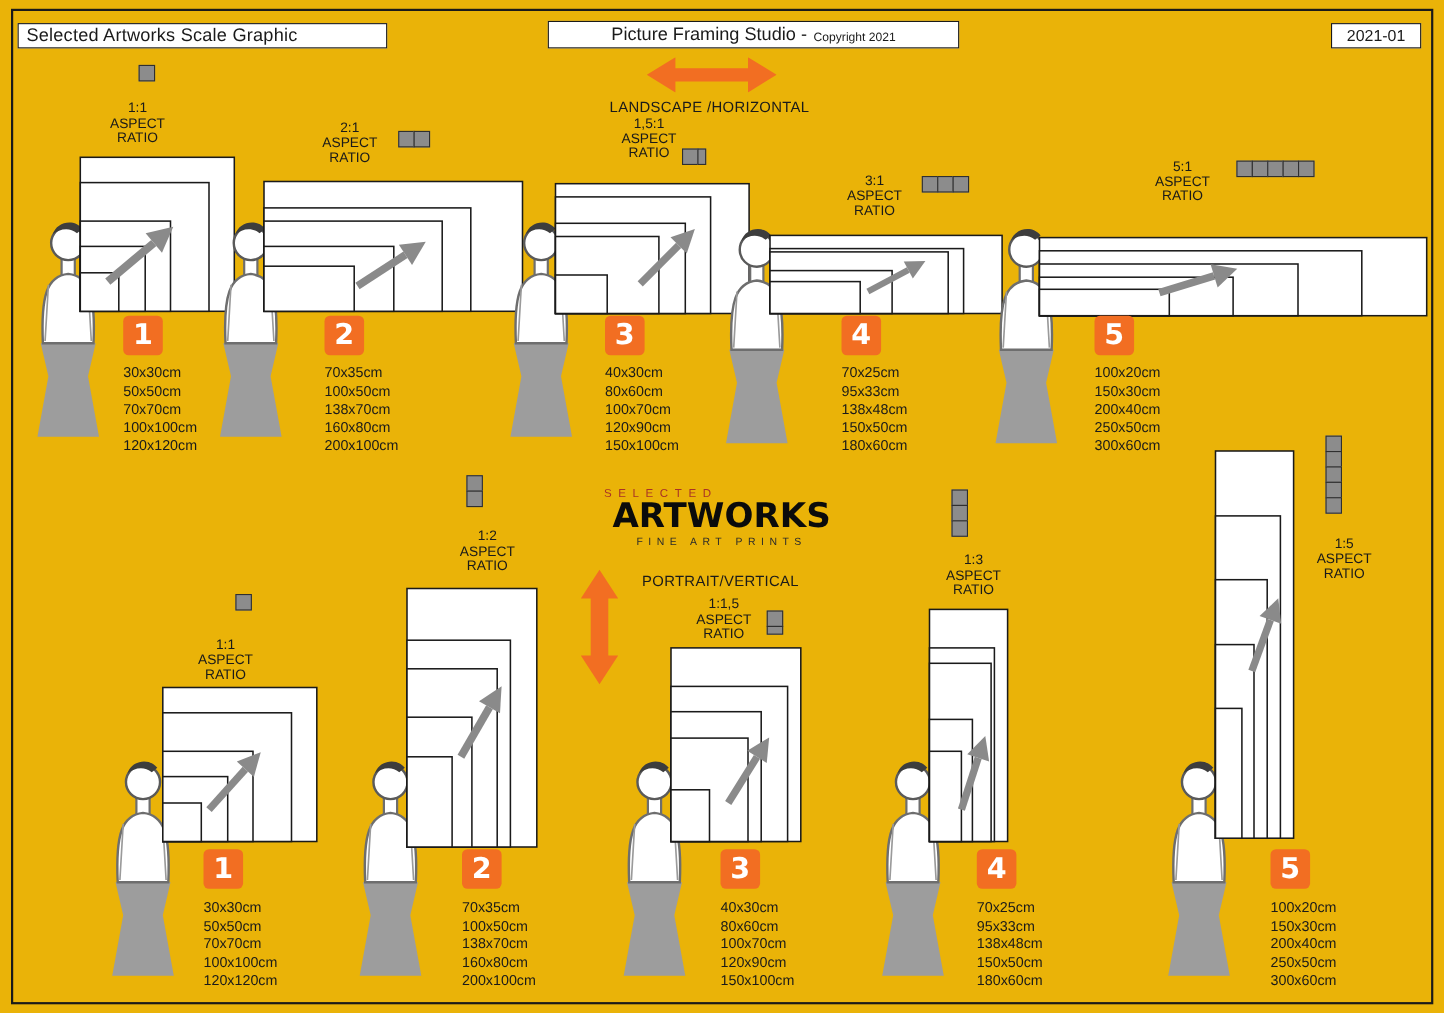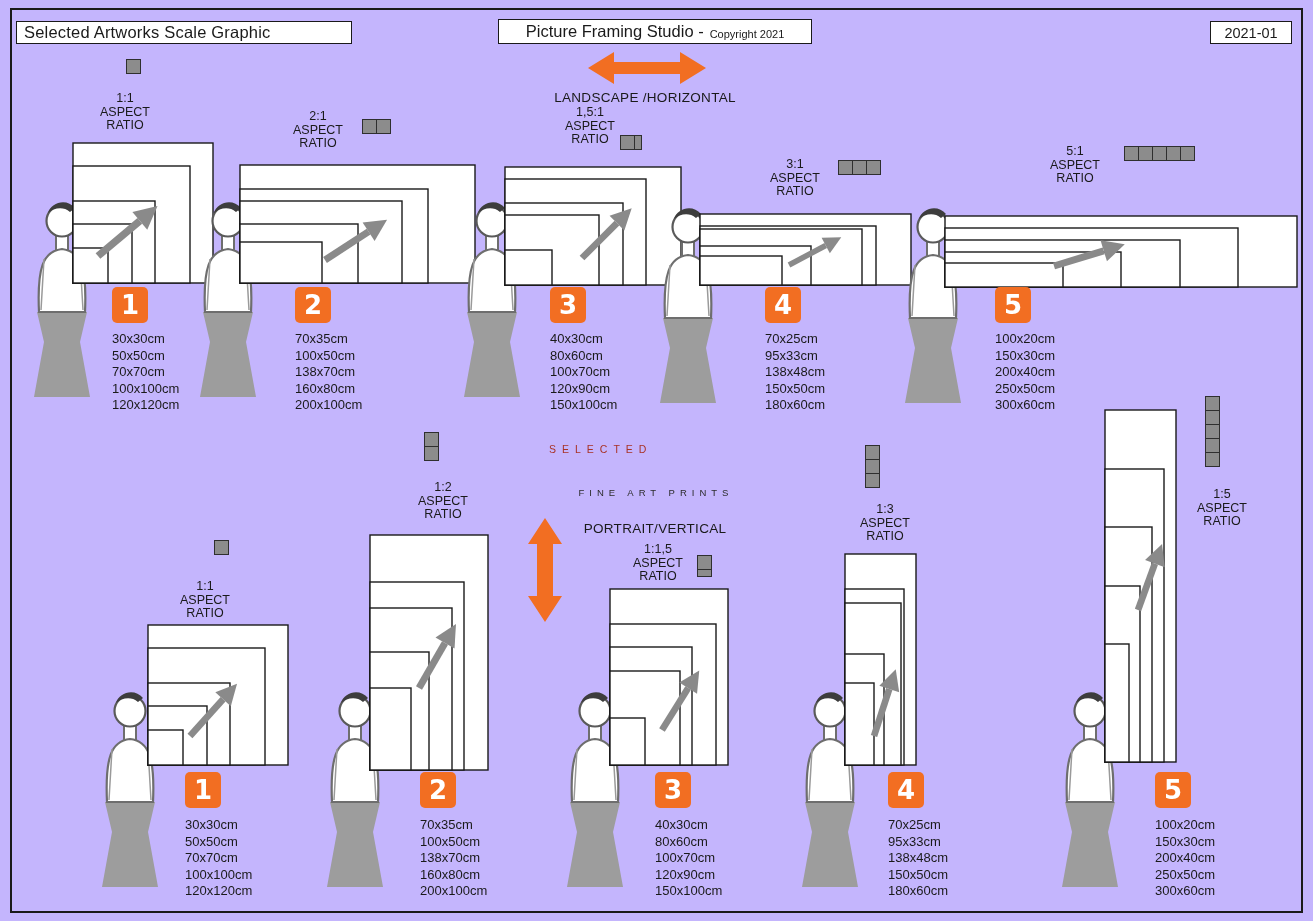--- a/index.html
+++ b/index.html
@@ -1,22 +1,22 @@
 <!DOCTYPE html>
 <html><head>
 <meta charset="utf-8">
 <style>
   *{box-sizing:border-box;margin:0;padding:0}
   html,body{width:1313px;height:921px}
   body{font-family:"Liberation Sans",sans-serif;background:#fff;color:#1a1a1a}
-  .page{position:relative;width:1313px;height:921px;background:#c4b5fd;overflow:hidden}
+  .page{position:relative;width:1313px;height:921px;background:#eab308;overflow:hidden}
   .sheet{position:absolute;left:10px;top:8px;width:1293px;height:905px;border:2px solid #1a1a1a}
   .hbox{position:absolute;border:1.5px solid #1a1a1a;background:#fff;display:flex;align-items:center}
   .title-box{left:16px;top:21px;width:336px;height:23px;padding-left:7px;font-size:16.5px;letter-spacing:.2px}
-  .studio-box{left:498px;top:19px;width:314px;height:25px;justify-content:center;gap:6px;font-size:16.5px}
+  .studio-box{left:498px;top:19px;width:374px;height:25px;justify-content:center;gap:6px;font-size:16.5px}
   .studio-box .small{font-size:11px;padding-top:4px}
   .version-box{left:1210px;top:21px;width:82px;height:23px;justify-content:center;font-size:14.5px}
   .orient-label{position:absolute;text-align:center;font-size:13.5px;letter-spacing:.3px}
   .ratio-label{position:absolute;width:90px;text-align:center;font-size:12.5px;line-height:13.5px}
   .cells{position:absolute;display:flex}
   .cells.v{flex-direction:column}
   .cell{width:15px;height:15px;background:#8c8c8c;border:1px solid #2f2f2f}
   .cells.h .cell + .cell{margin-left:-1px}
   .cells.v .cell + .cell{margin-top:-1px}
   .cell.half-w{width:8px}
@@ -207,20 +207,21 @@
   <div class="badge" style="left:995px;top:287px">5</div>
   <div class="sizes" style="left:995px;top:331px">
     <div>100x20cm</div>
     <div>150x30cm</div>
     <div>200x40cm</div>
     <div>250x50cm</div>
     <div>300x60cm</div>
   </div>
 
   <div class="brand-selected">SELECTED</div>
+  <div class="brand-artworks">ARTWORKS</div>
   <div class="brand-tagline">FINE ART PRINTS</div>
   <div class="orient-label" style="left:488px;top:521px;width:334px">PORTRAIT/VERTICAL</div>
   <svg class="layer" style="left:528px;top:518px" width="34" height="104" viewBox="0 0 34 104">
     <polygon points="17,0 34,26 25,26 25,78 34,78 17,104 0,78 9,78 9,26 0,26" fill="#F26E22"></polygon>
   </svg>
 
   <div class="cells v" style="left:214px;top:540px">
       <div class="cell"></div>
     </div>
   <div class="ratio-label" style="left:160px;top:580px">

